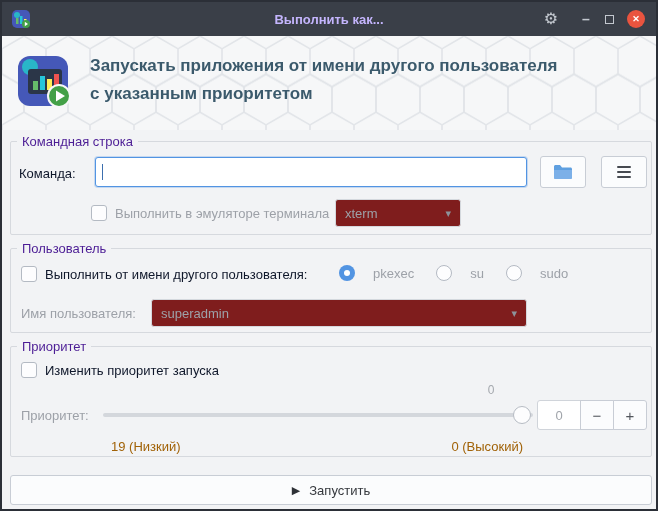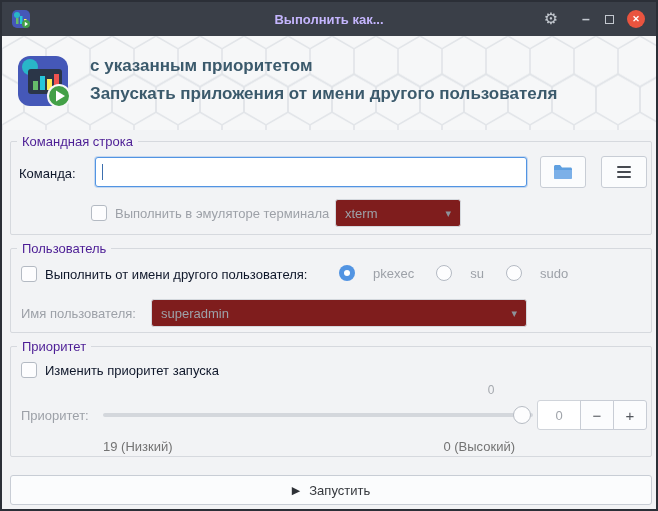--- a/index.html
+++ b/index.html
@@ -82,21 +82,21 @@
   
   .spin-field { position:absolute; background:#ffffff; border:1px solid #d0d4da; border-radius:3px 0 0 3px;
                 display:flex; align-items:center; justify-content:center;
                 font-size:13px; color:#a0a4aa; }
   .spin-btn { position:absolute; background:#fbfcfd; border:1px solid #c8cdd5;
               display:flex; align-items:center; justify-content:center;
               font-size:15px; color:#52565c; cursor:pointer; }
   .spin-btn.plus { border-radius:0 3px 3px 0; }
 
   .bottom-scale { position:absolute; display:flex; justify-content:space-between;
-                  font-size:13px; color:#737373; }
+                  font-size:13px; color:#a16207;margin-left:8px; }
 
   
   .run-button { position:absolute; left:8px; top:473px; width:642px; height:30px;
                 background:#fbfcfd; border:1px solid #c8cdd5; border-radius:3px;
                 display:flex; align-items:center; justify-content:center; gap:9px;
                 font-size:13px; color:#35383d; cursor:pointer; }
   .run-play { font-size:11px; color:#2e3136; line-height:1; }
 </style>
 </head>
 <body>
@@ -142,22 +142,22 @@
       <circle cx="14" cy="15" r="8" fill="#29b6c8"></circle>
       <rect x="12" y="17" width="34" height="25" rx="3" fill="#2b3648"></rect>
       <rect x="17" y="29" width="5" height="9" fill="#66bb6a"></rect>
       <rect x="24" y="24" width="5" height="14" fill="#26c6da"></rect>
       <rect x="31" y="27" width="5" height="11" fill="#ffee58"></rect>
       <rect x="38" y="22" width="5" height="16" fill="#ef5350"></rect>
       <circle cx="43" cy="44" r="11" fill="#43a047" stroke="#f6f7f8" stroke-width="2"></circle>
       <path d="M40 38.5 L49 44 L40 49.5 Z" fill="#ffffff"></path>
     </svg>
     <div class="header-title">
+      <div>Запускать приложения от имени другого пользователя</div>
       <div>с указанным приоритетом</div>
-      <div>Запускать приложения от имени другого пользователя</div>
     </div>
   </div>
 
   <div class="group" style="top:139px; height:94px;">
     <span class="group-title">Командная строка</span>
 
     <span class="lbl" style="left:8px; top:24px;">Команда:</span>
 
     <div class="input-wrap" style="left:84px; top:15px; width:432px; height:30px;">
       <input class="text-input" value="" style="">

